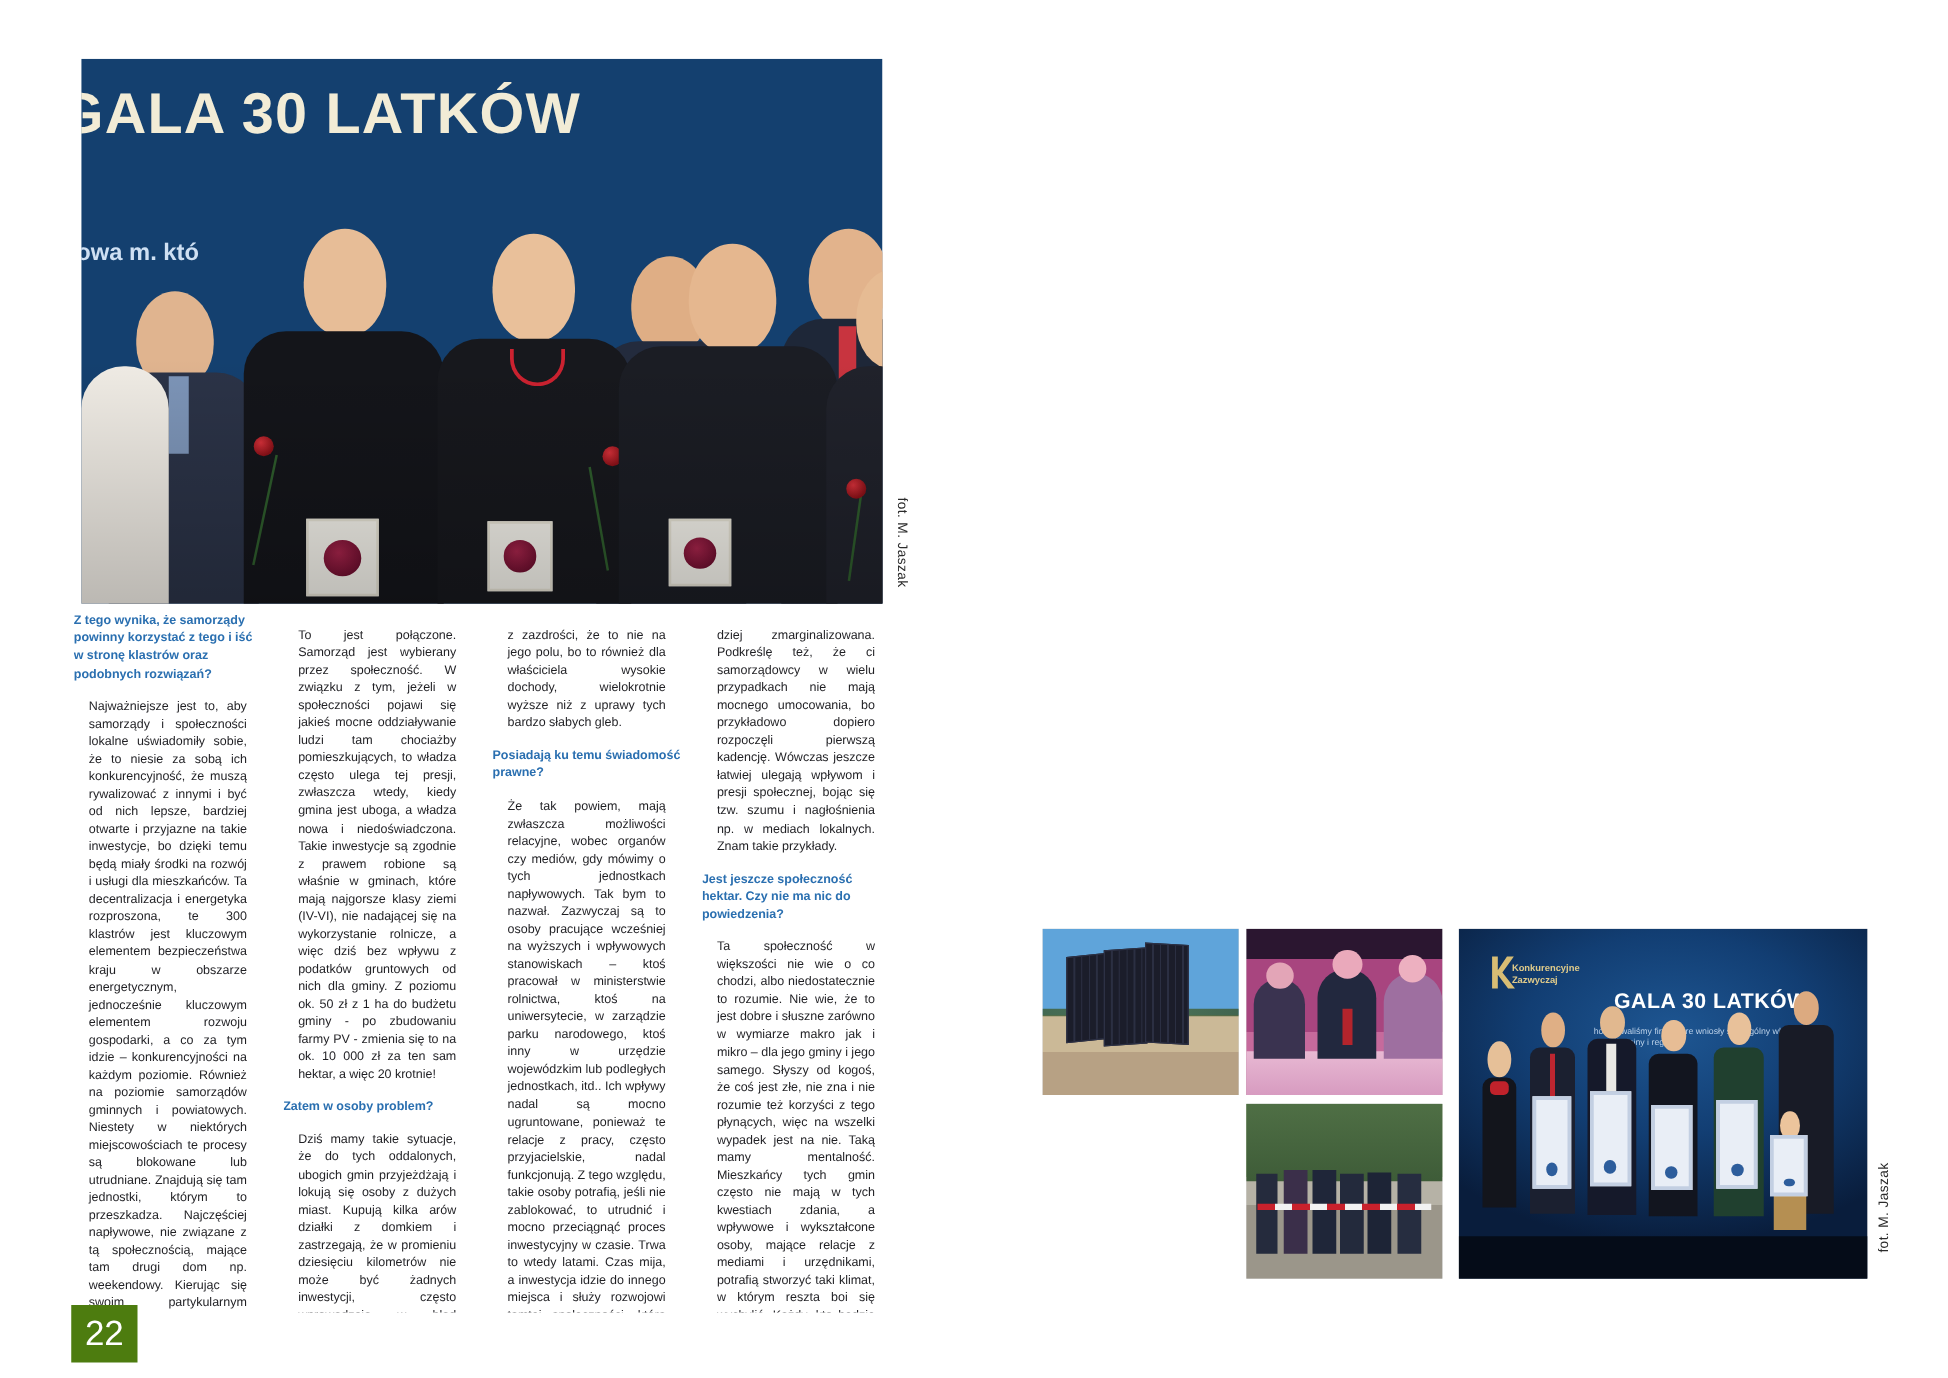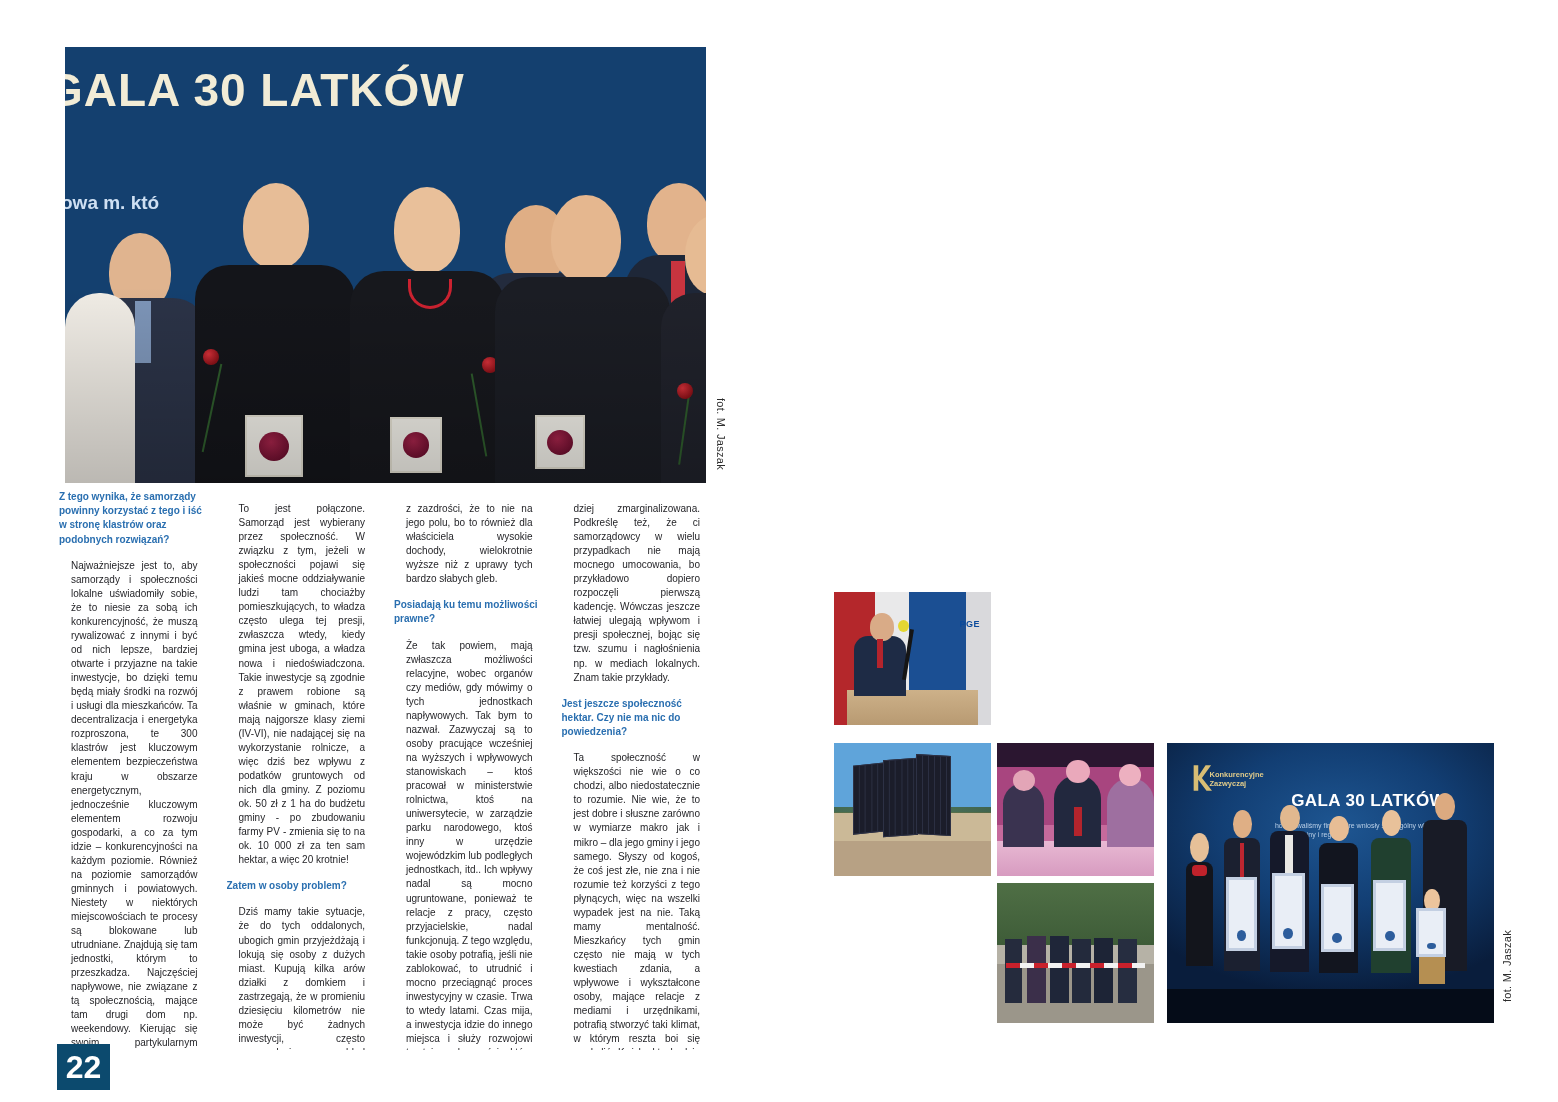--- a/index.html
+++ b/index.html
@@ -95,23 +95,23 @@
   .left-cols {
     left: 59px; top: 490px;
     width: 653px; height: 560px;
   }
 
   
   .pagenum {
     position: absolute;
     left: 57px; bottom: 12px;
     width: 53px; height: 46px;
-    background: #0c4a6e;
+    background: #4d7c0f;
     color: #ffffff;
-    font-size: 32px; font-weight: 700;
+    font-size: 28px; font-weight: 400;
     display: flex; align-items: center; justify-content: center;
   }
 
   
   .ph { position: absolute; overflow: hidden; background: #cfcfcf; }
   .ph .inner { position: absolute; inset: 0; }
 
   
   .ph-podium .inner {
     background:
@@ -263,47 +263,36 @@
       </div>
 
       <div class="col">
         <p class="body">To jest połączone. Samorząd jest wybierany przez społeczność. W związku z tym, jeżeli w społeczności pojawi się jakieś mocne oddziaływanie ludzi tam chociażby pomieszkujących, to władza często ulega tej presji, zwłaszcza wtedy, kiedy gmina jest uboga, a władza nowa i niedoświadczona. Takie inwestycje są zgodnie z prawem robione są właśnie w gminach, które mają najgorsze klasy ziemi (IV-VI), nie nadającej się na wykorzystanie rolnicze, a więc dziś bez wpływu z podatków gruntowych od nich dla gminy. Z poziomu ok. 50 zł z 1 ha do budżetu gminy - po zbudowaniu farmy PV - zmienia się to na ok. 10 000 zł za ten sam hektar, a więc 20 krotnie!</p>
         <p class="q spaced">Zatem w osoby problem?</p>
         <p class="body">Dziś mamy takie sytuacje, że do tych oddalonych, ubogich gmin przyjeżdżają i lokują się osoby z dużych miast. Kupują kilka arów działki z domkiem i zastrzegają, że w promieniu dziesięciu kilometrów nie może być żadnych inwestycji, często wprowadzają w błąd miejscowych i ich podburzają. Czasami zdarza się też, że jest rywalizacja i sąsiad sąsiada blokuje</p>
       </div>
 
       <div class="col">
         <p class="body">z zazdrości, że to nie na jego polu, bo to również dla właściciela wysokie dochody, wielokrotnie wyższe niż z uprawy tych bardzo słabych gleb.</p>
-        <p class="q spaced">Posiadają ku temu możliwości prawne?</p>
+        <p class="q spaced">Posiadają ku temu świadomość prawne?</p>
         <p class="body">Że tak powiem, mają zwłaszcza możliwości relacyjne, wobec organów czy mediów, gdy mówimy o tych jednostkach napływowych. Tak bym to nazwał. Zazwyczaj są to osoby pracujące wcześniej na wyższych i wpływowych stanowiskach – ktoś pracował w ministerstwie rolnictwa, ktoś na uniwersytecie, w zarządzie parku narodowego, ktoś inny w urzędzie wojewódzkim lub podległych jednostkach, itd.. Ich wpływy nadal są mocno ugruntowane, ponieważ te relacje z pracy, często przyjacielskie, nadal funkcjonują. Z tego względu, takie osoby potrafią, jeśli nie zablokować, to utrudnić i mocno przeciągnąć proces inwestycyjny w czasie. Trwa to wtedy latami. Czas mija, a inwestycja idzie do innego miejsca i służy rozwojowi tamtej społeczności, która jest mądrzejsza i korzysta z takiej okazji. Tym sposobem gmina, zamiast rozwoju i paru milinów rocznie wpływu z podatków, jest jeszcze biedniejsza i bar-</p>
       </div>
 
       <div class="col">
         <p class="body">dziej zmarginalizowana. Podkreślę też, że ci samorządowcy w wielu przypadkach nie mają mocnego umocowania, bo przykładowo dopiero rozpoczęli pierwszą kadencję. Wówczas jeszcze łatwiej ulegają wpływom i presji społecznej, bojąc się tzw. szumu i nagłośnienia np. w mediach lokalnych. Znam takie przykłady.</p>
         <p class="q spaced">Jest jeszcze społeczność hektar. Czy nie ma nic do powiedzenia?</p>
         <p class="body">Ta społeczność w większości nie wie o co chodzi, albo niedostatecznie to rozumie. Nie wie, że to jest dobre i słuszne zarówno w wymiarze makro jak i mikro – dla jego gminy i jego samego. Słyszy od kogoś, że coś jest złe, nie zna i nie rozumie też korzyści z tego płynących, więc na wszelki wypadek jest na nie. Taką mamy mentalność. Mieszkańcy tych gmin często nie mają w tych kwestiach zdania, a wpływowe i wykształcone osoby, mające relacje z mediami i urzędnikami, potrafią stworzyć taki klimat, w którym reszta boi się wychylić. Każdy, kto będzie miał inne zdanie, stanie się wrogiem, albo „zapewne jest przekupiony przez inwestora”. Ten strach i presja udziela się też urzędnikom i władzom gminnym.</p>
       </div>
     </div>
 
     <div class="pagenum">22</div>
   </div>
 
   <div class="page-right">
 
-    <div class="ph ph-podium" style="left:55px; top:592px; width:157px; height:133px;">
-      <div class="inner">
-        <div class="pg-tan"></div>
-        <div class="pg-man-body"></div>
-        <div class="pg-man-head"></div>
-        <div class="pg-tie"></div>
-        <div class="pg-micstand"></div>
-        <div class="pg-mic"></div>
-        <div class="pge-logo">PGE</div>
-      </div>
-    </div>
 
     <div class="ph ph-solar" style="left:55px; top:743px; width:157px; height:133px;">
       <div class="inner">
         <div class="tree-line"></div>
         <div class="panel" style="left:12%; top:16%; width:20%; height:52%; transform:skewY(-6deg);"></div>
         <div class="panel" style="left:31%; top:12%; width:22%; height:58%; transform:skewY(-4deg);"></div>
         <div class="panel" style="left:52%; top:9%; width:22%; height:60%; transform:skewY(3deg);"></div>
       </div>
     </div>
 

